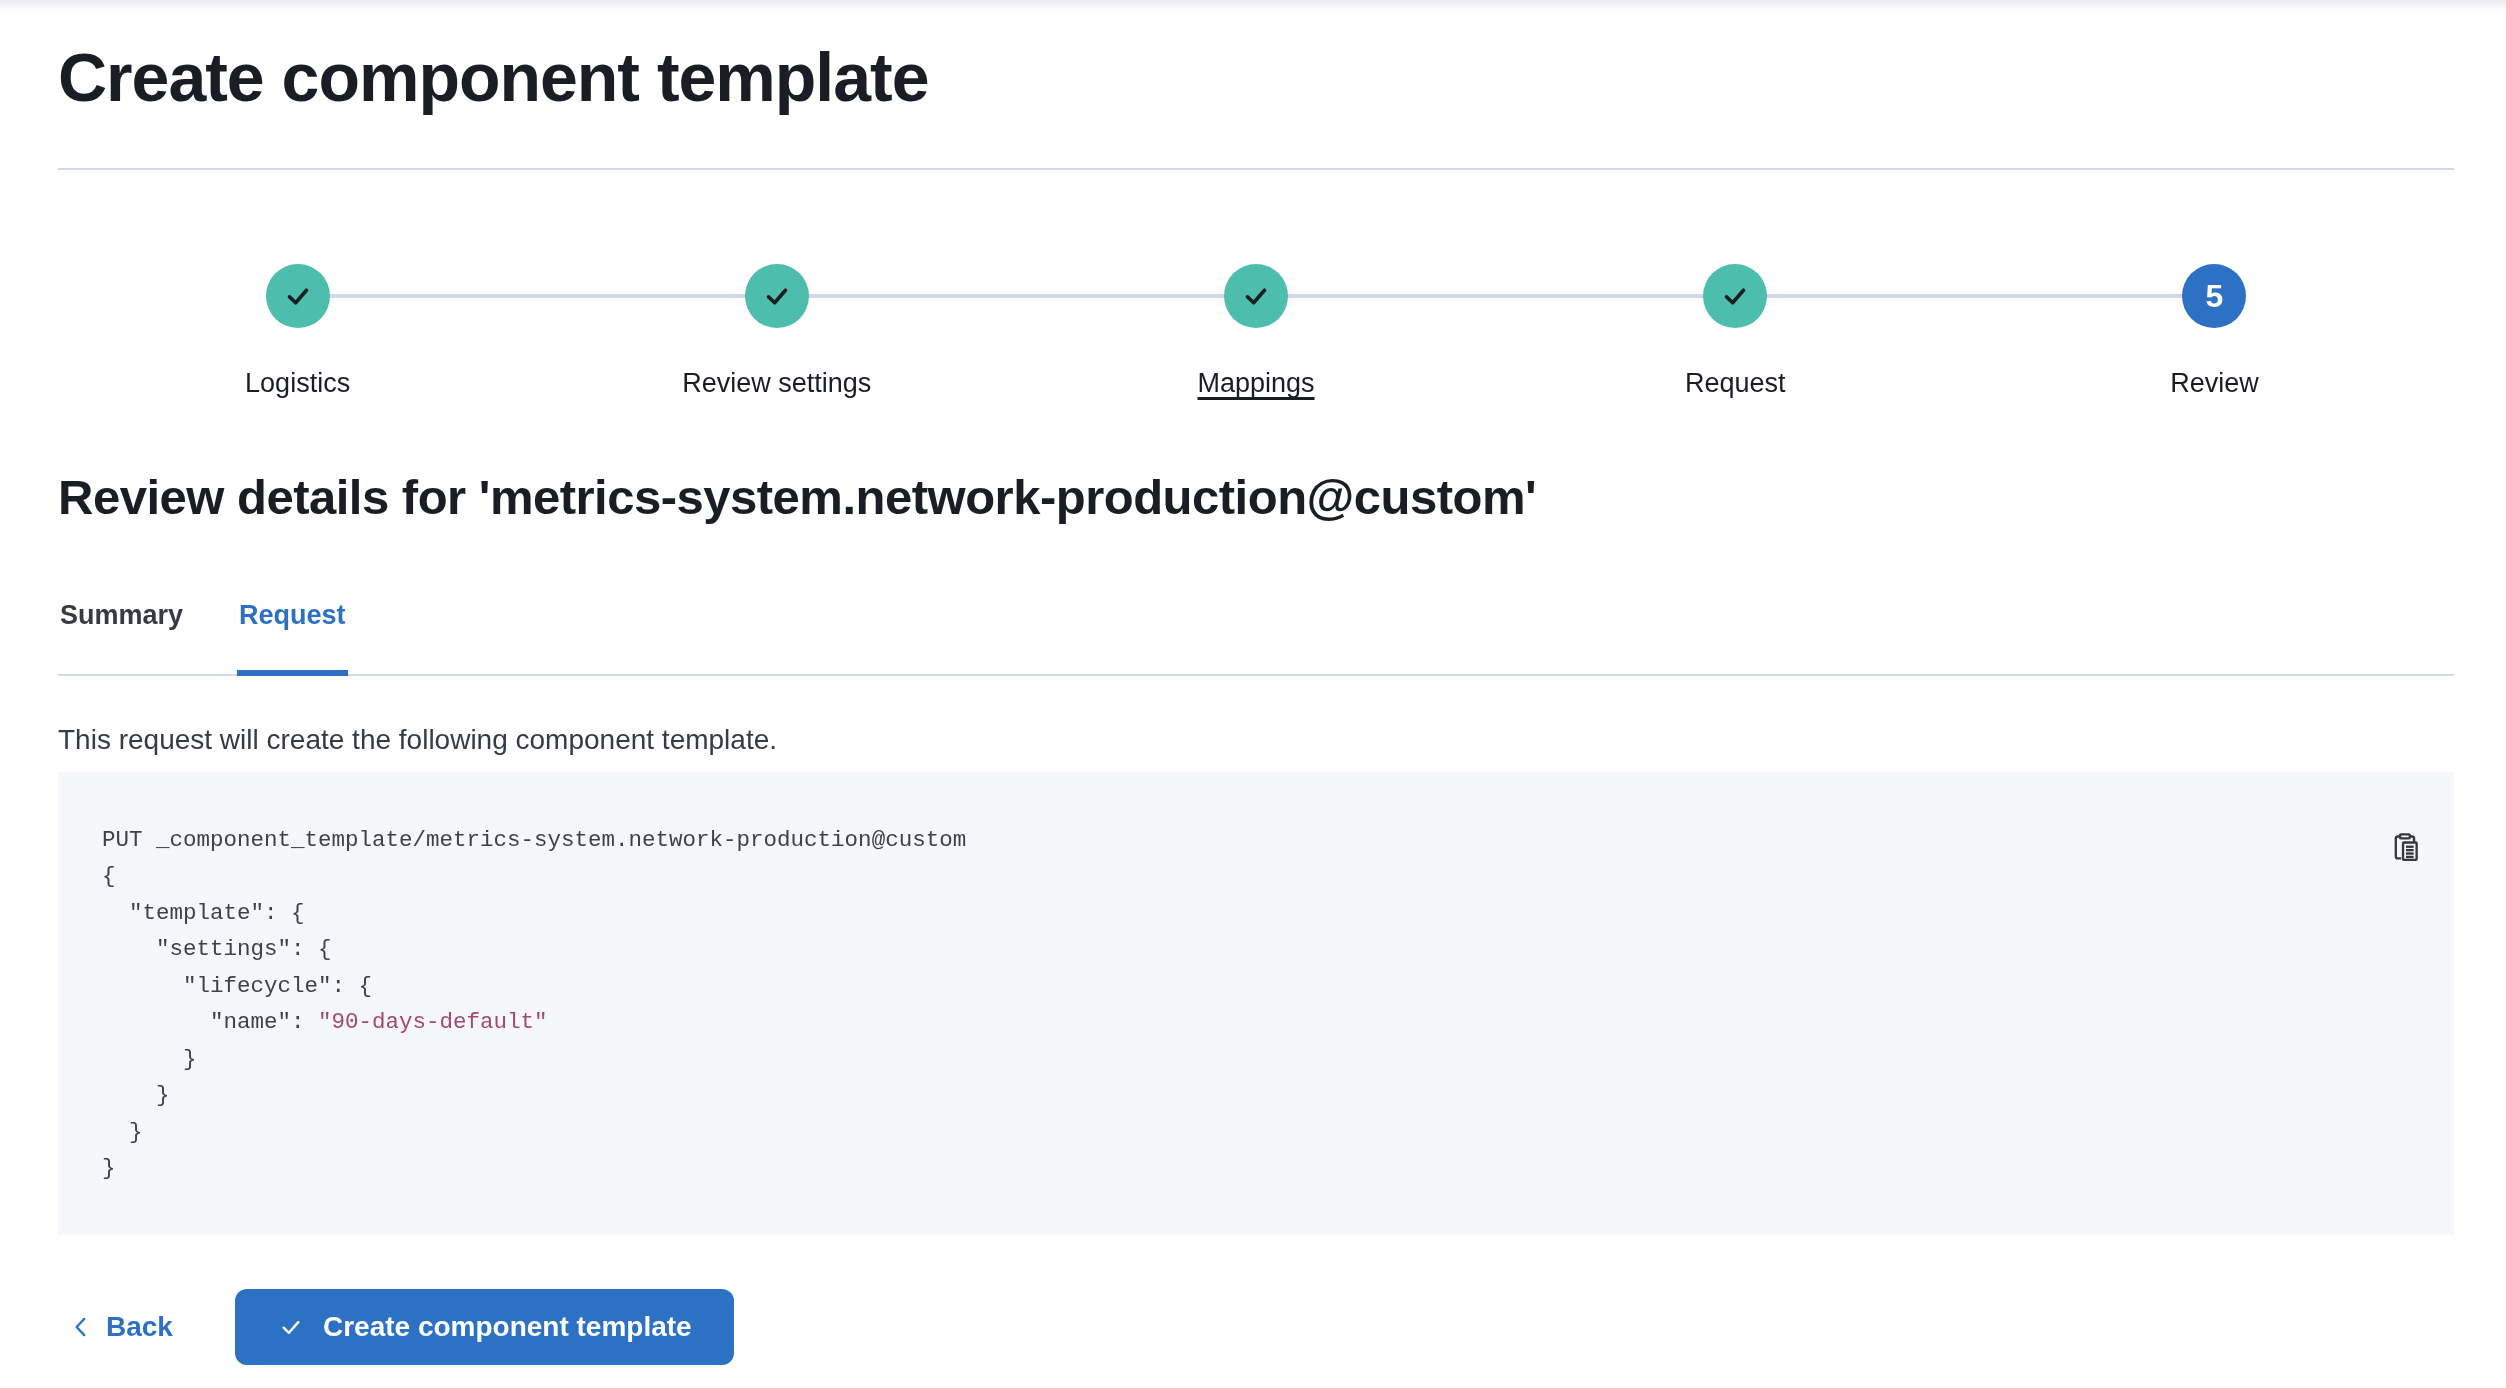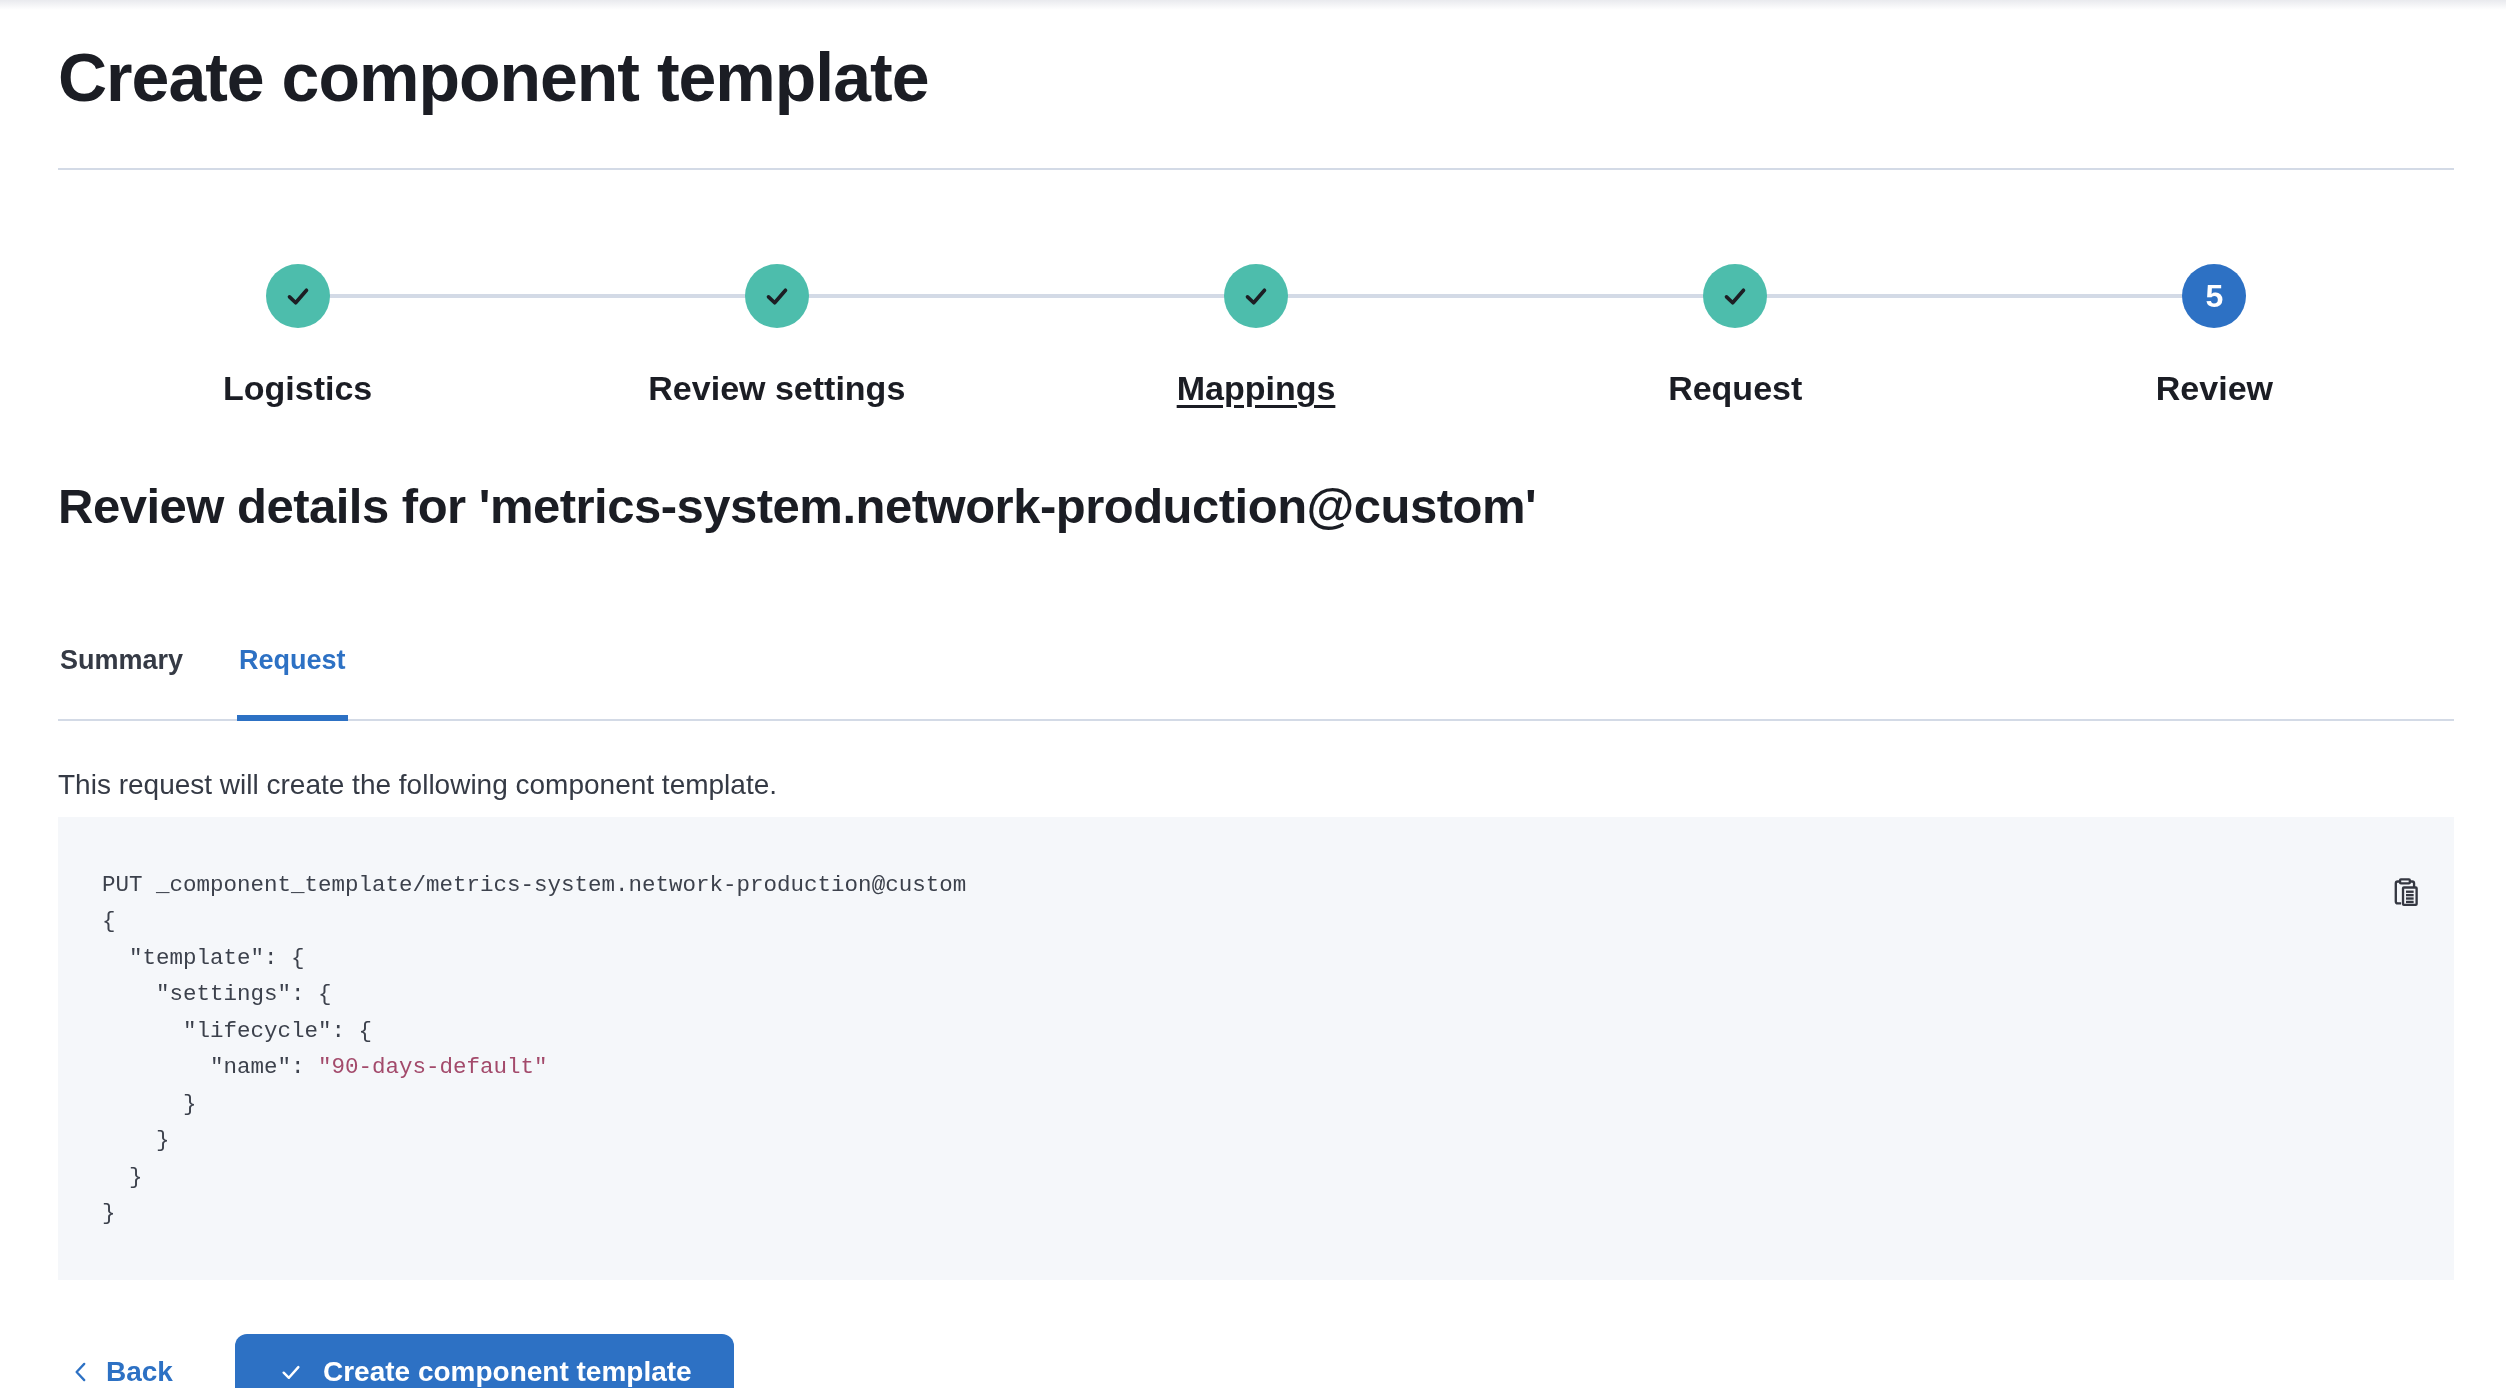--- a/index.html
+++ b/index.html
@@ -66,38 +66,38 @@
   .step-circle.complete { background: var(--teal, #4dbdac); }
   .step-circle.current  { background: var(--accent-blue, #2d71c4); }
   .step-circle svg { width: 34px; height: 34px; }
   .step-number {
     color: #ffffff;
     font-size: 32px;
     font-weight: 600;
   }
   .step-label {
     margin-top: 38px;
-    font-size: 34px;
-    font-weight: 700;
+    font-size: 27px;
+    font-weight: 400;
     color: var(--near-black, #1b1d24);
     line-height: 1.3;
   }
   .step-label.underlined { text-decoration: underline; text-decoration-thickness: 2.5px; text-underline-offset: 5px; }
   
   h2.review-heading {
     margin-top: 66px;
     font-size: 49px;
     font-weight: 700;
     letter-spacing: -0.5px;
     line-height: 1.25;
     color: var(--near-black, #1b1d24);
   }
   
   .tabs {
-    margin-top: 106px;
+    margin-top: 70px;
     display: flex;
     gap: 52px;
     border-bottom: 2px solid var(--divider, #d3dae6);
   }
   .tab {
     background: none;
     border: none;
     font-family: inherit;
     font-size: 27px;
     font-weight: 700;

